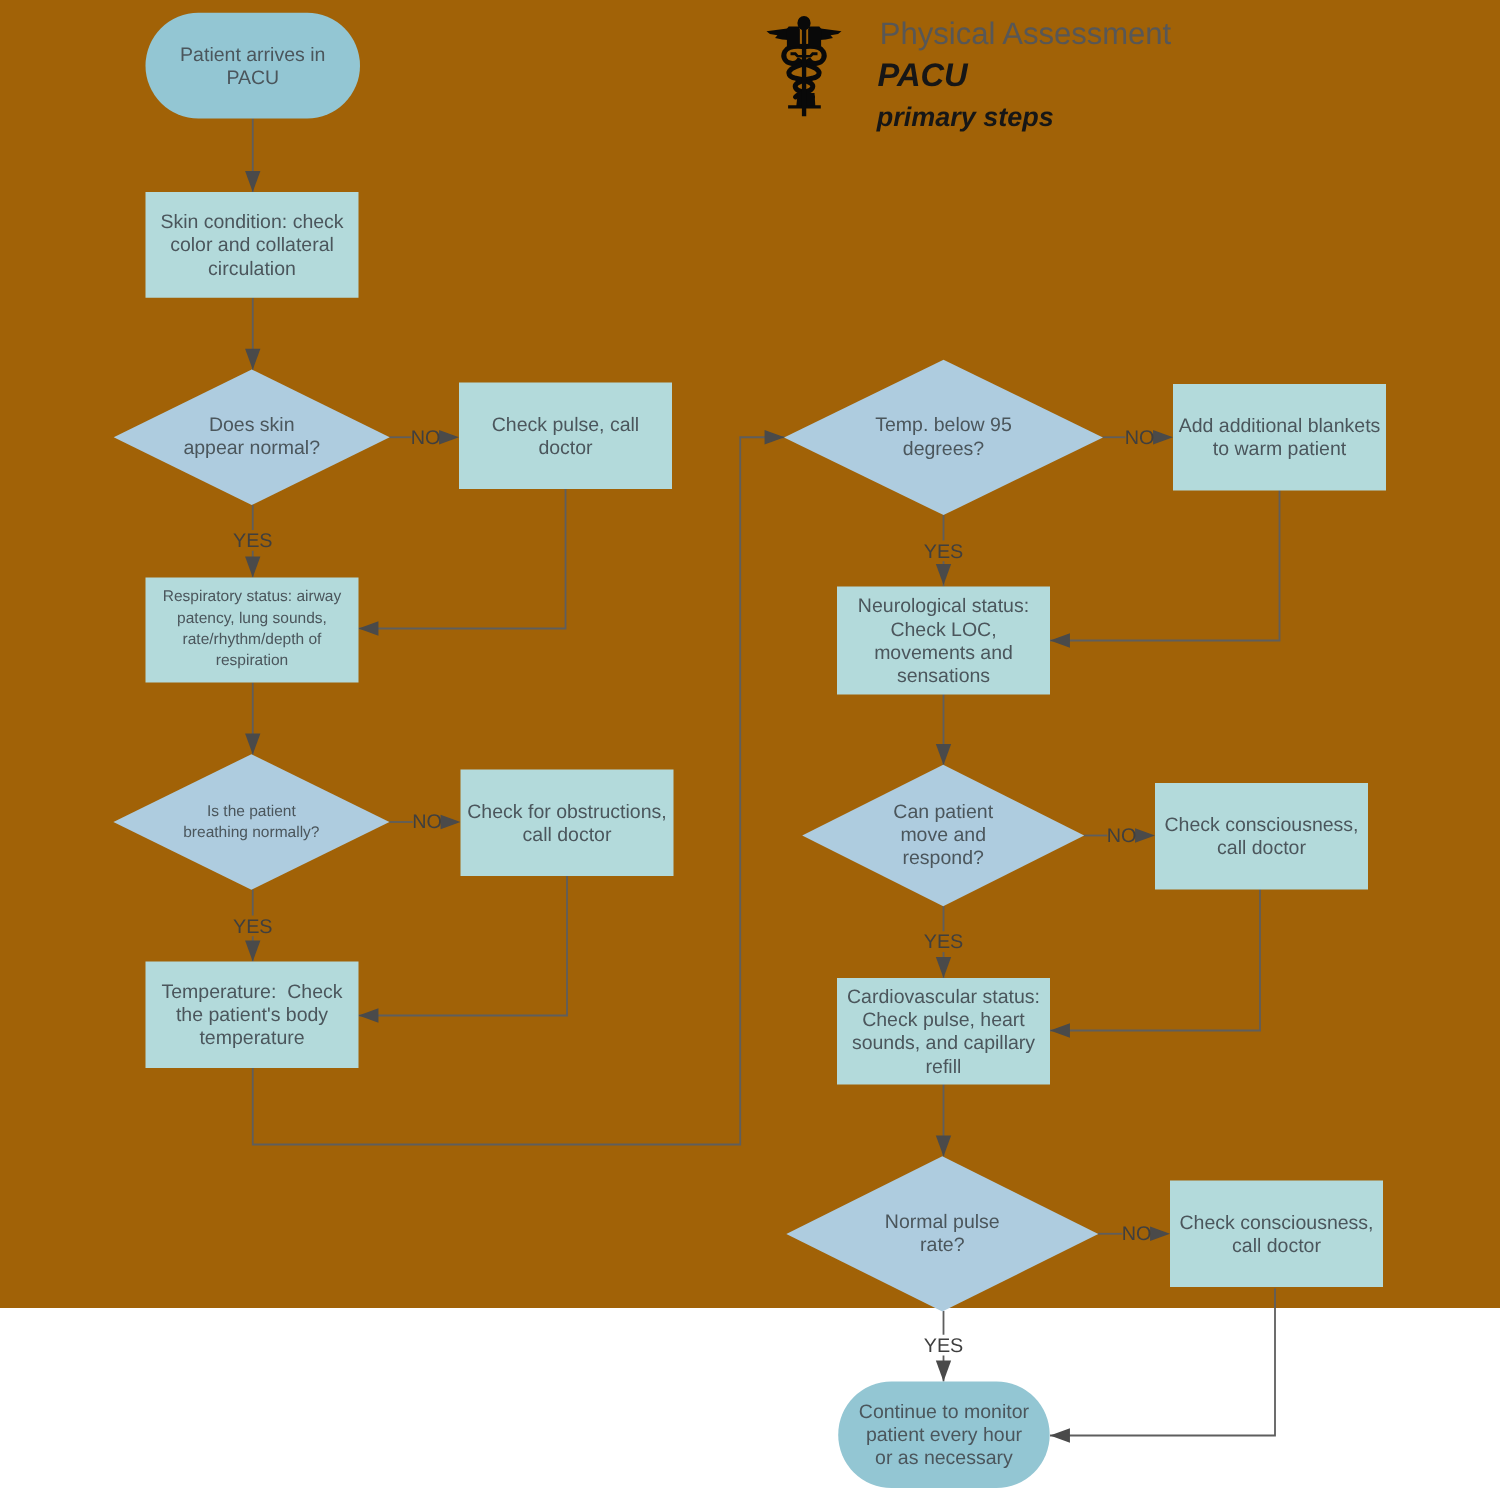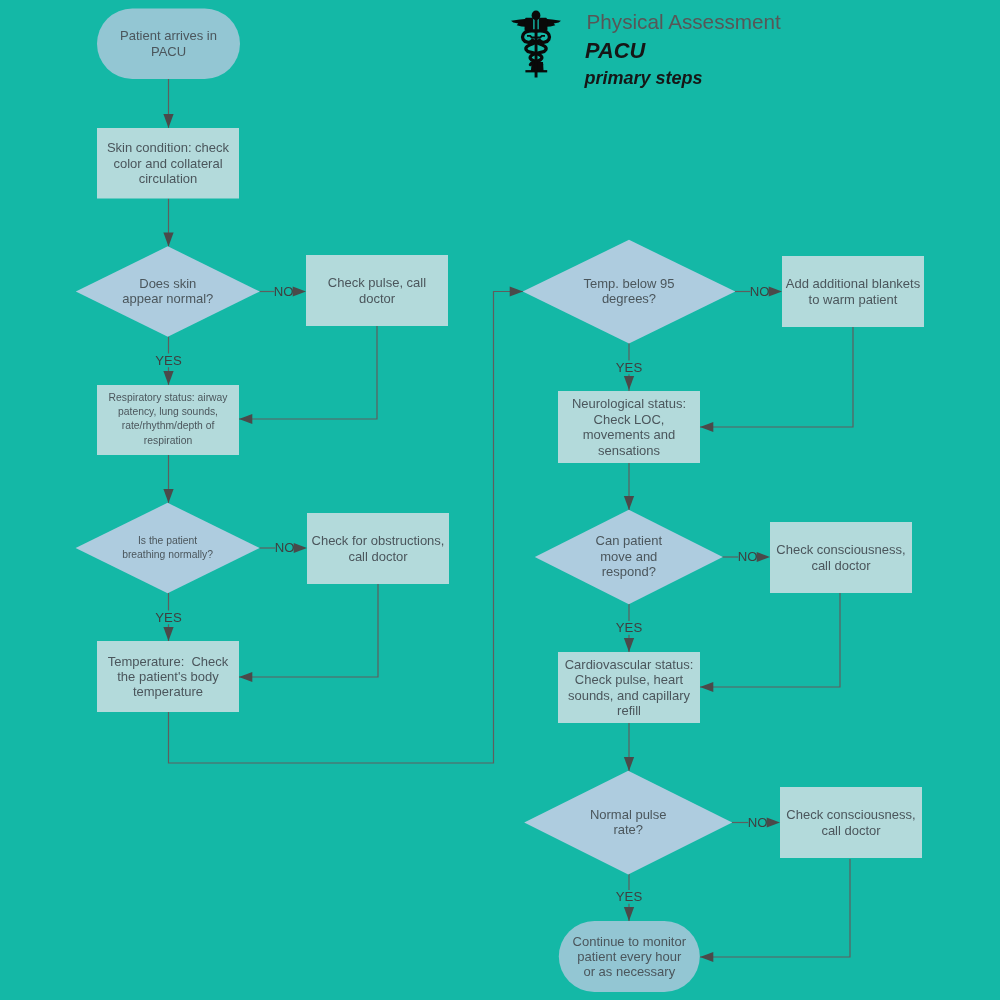--- a/index.html
+++ b/index.html
@@ -1,19 +1,19 @@
 <!DOCTYPE html>
 <html><head>
 <meta charset="utf-8">
 <title>Physical Assessment PACU primary steps</title>
 <style>
   html,body{margin:0;padding:0;background:#ffffff;}
   svg text{-webkit-font-smoothing:antialiased;will-change:opacity;}
   body{width:1000px;height:1000px;overflow:hidden;font-family:"Liberation Sans",sans-serif;}
-  #root{position:relative;width:1000px;height:1000px;background:#14b8a6;}
+  #root{position:relative;width:1000px;height:872px;background:#a16207;}
   svg#fc{position:absolute;left:0;top:0;display:block;}
   .nlabel{font-family:"Liberation Sans",sans-serif;fill:#4b565c;text-anchor:middle;}
   .elabel{font-family:"Liberation Sans",sans-serif;fill:#3f3f3f;font-size:13.2px;text-anchor:middle;}
   .conn{fill:none;stroke:#5e5e5e;stroke-width:1.2;shape-rendering:geometricPrecision;}
   .ahead{fill:#4a4a4a;stroke:none;}
   .hdr-title{font-family:"Liberation Sans",sans-serif;fill:#575757;font-size:20.7px;}
   .hdr-sub{font-family:"Liberation Sans",sans-serif;fill:#161616;font-size:21.8px;font-weight:bold;font-style:italic;}
   .hdr-tag{font-family:"Liberation Sans",sans-serif;fill:#161616;font-size:18px;font-weight:bold;font-style:italic;}
 </style>
 </head>

